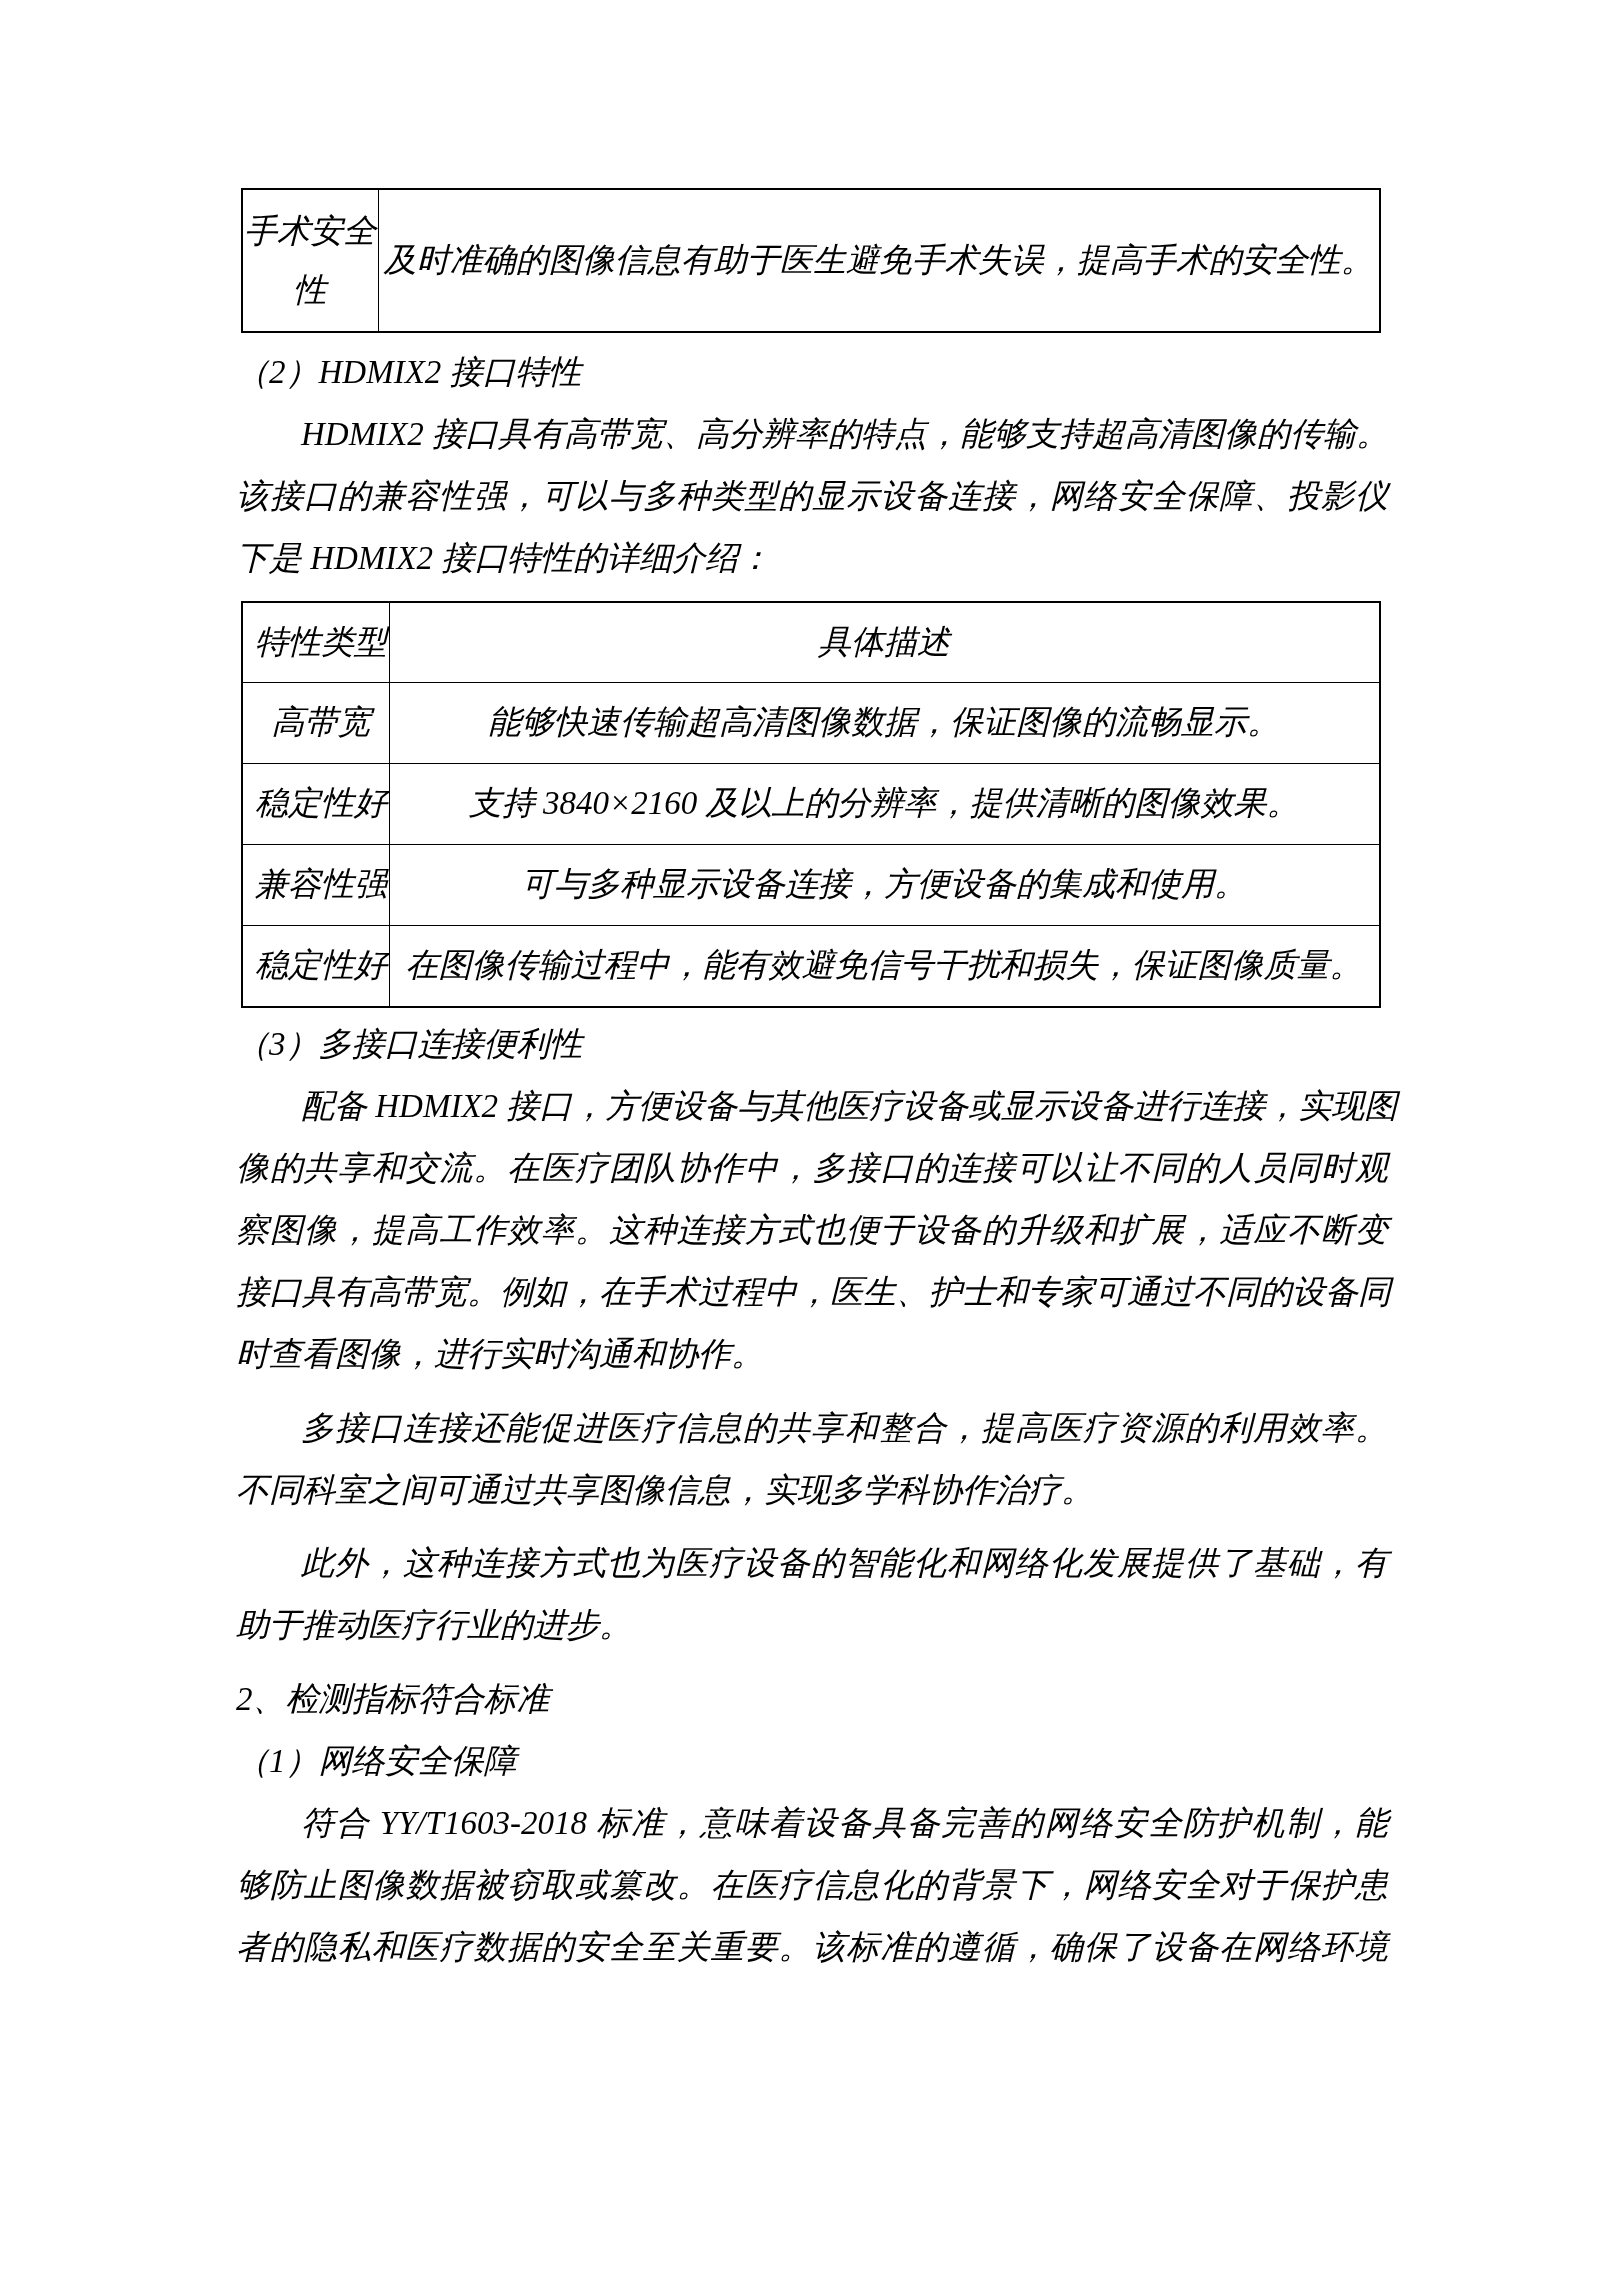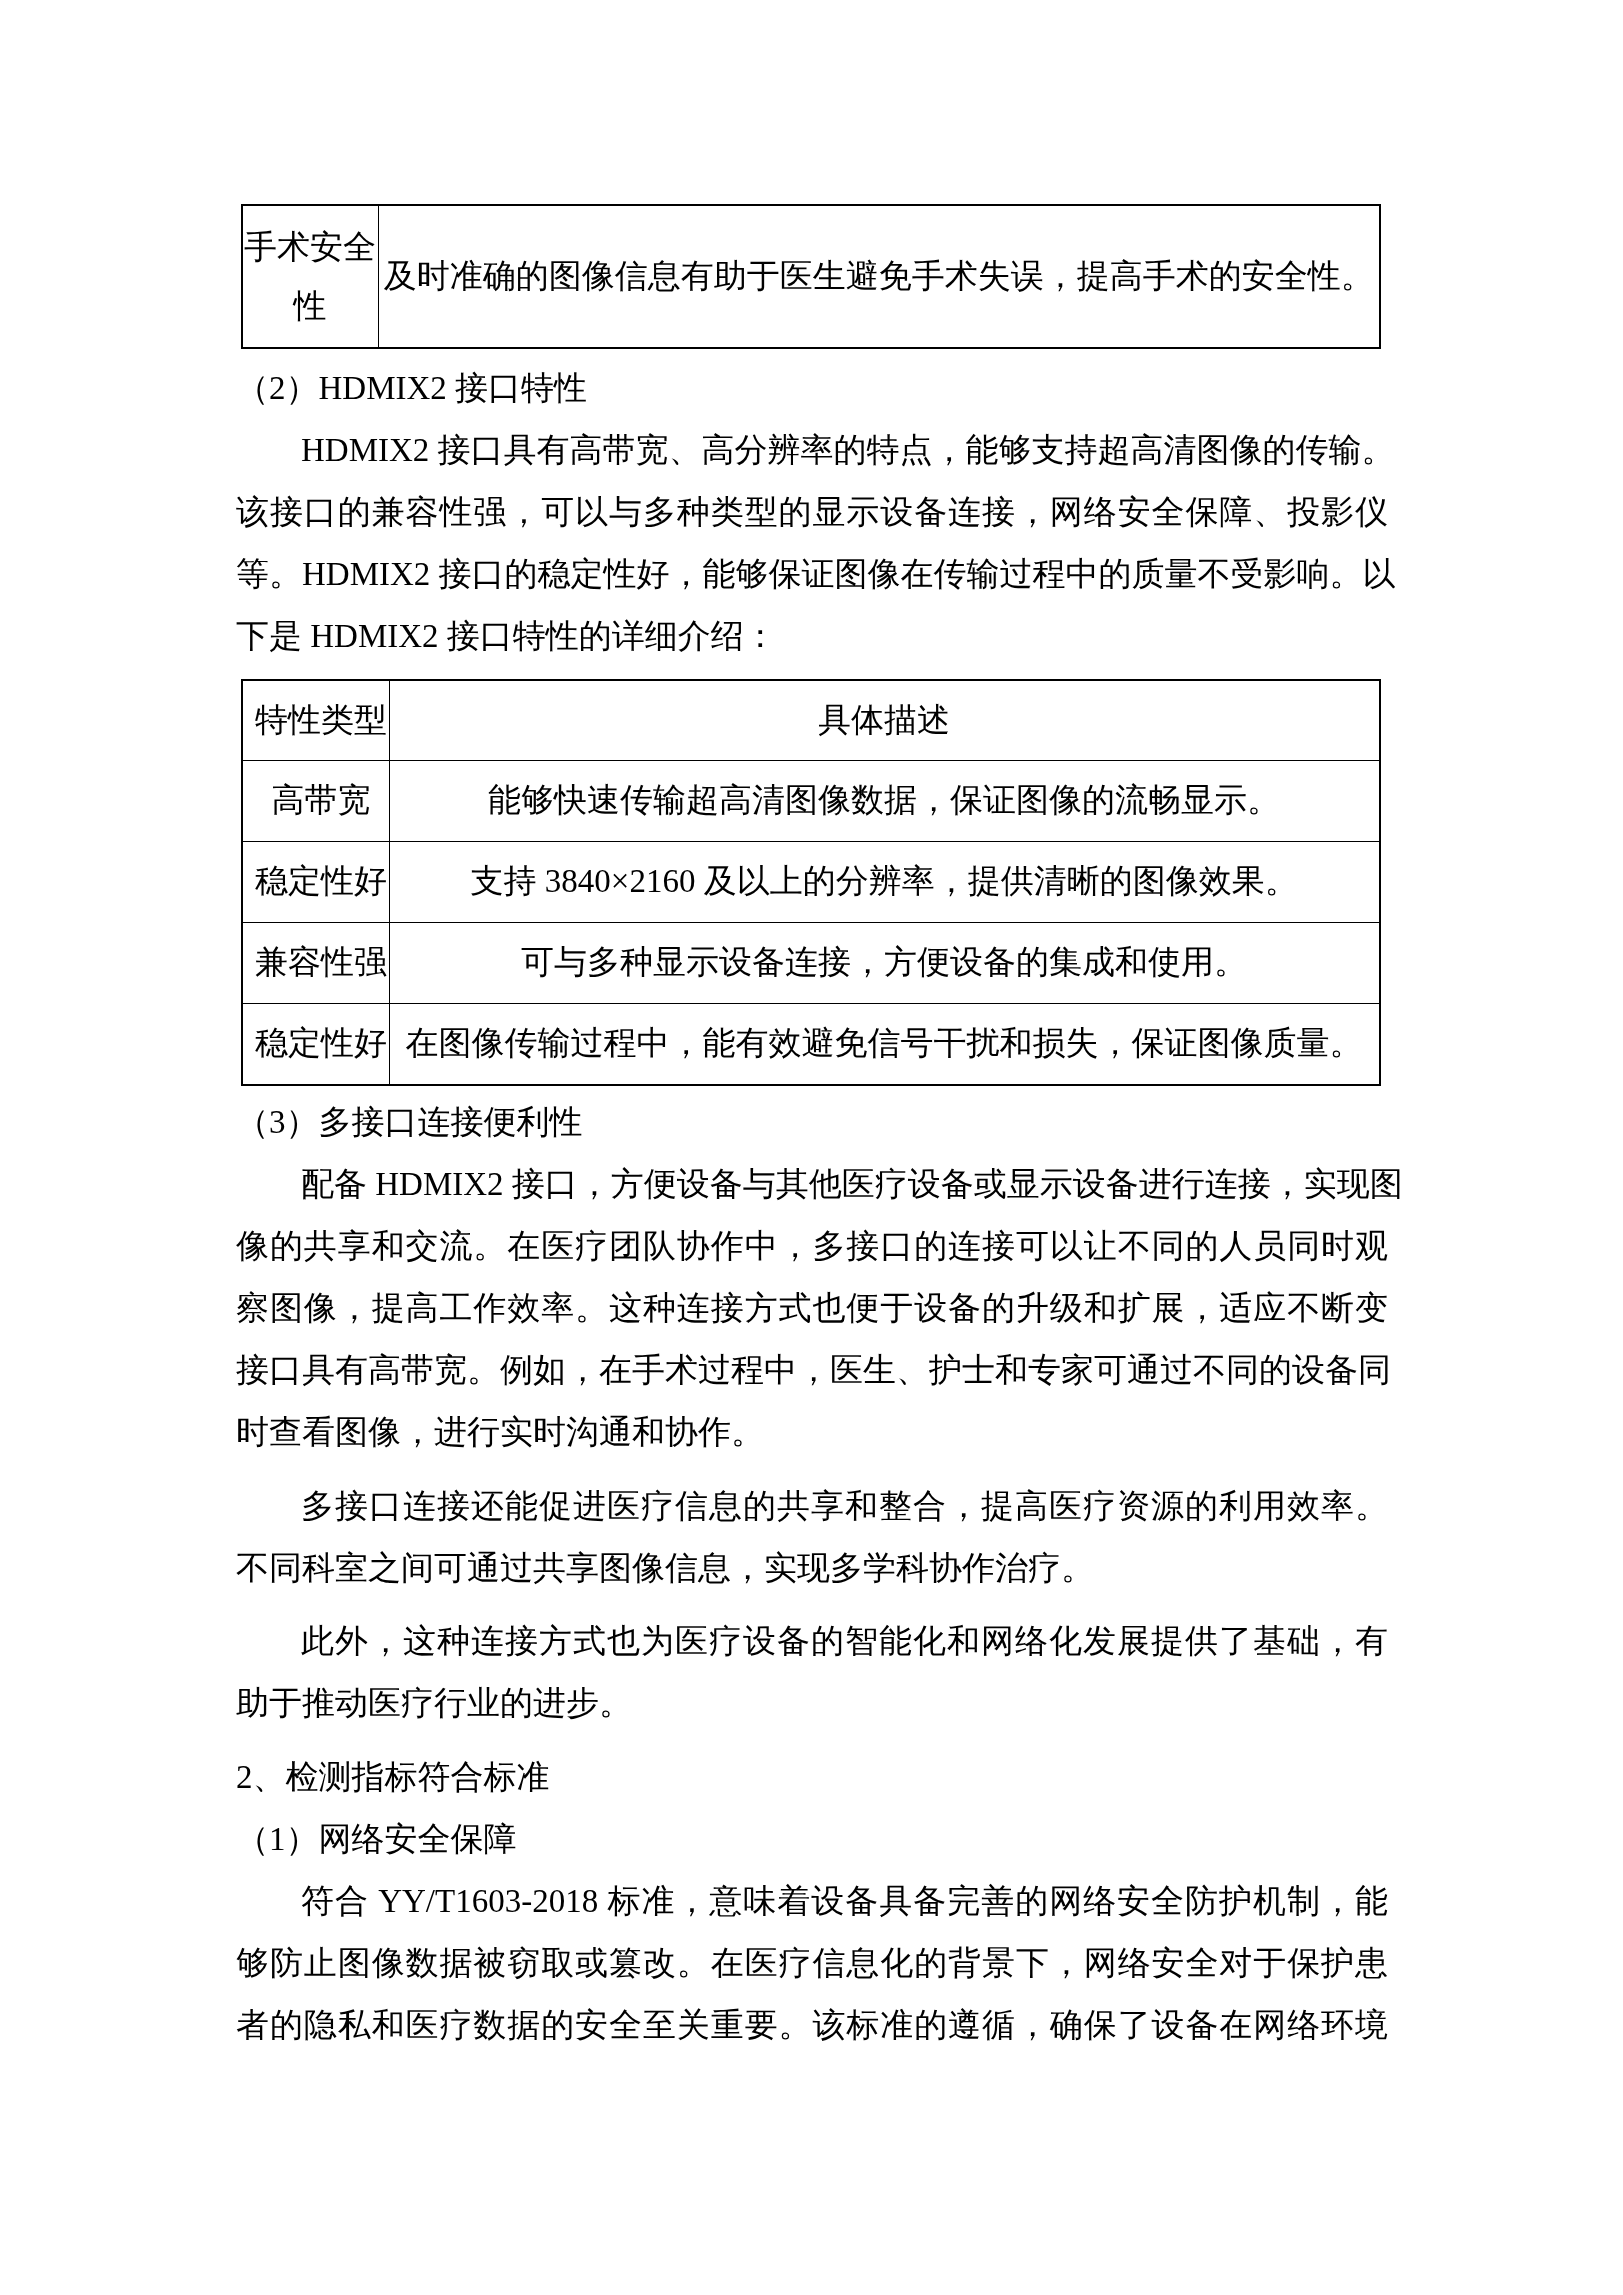--- a/index.html
+++ b/index.html
@@ -10,22 +10,23 @@
     margin: 0 auto;
     background: #ffffff;
     color: #000000;
     font-family: "Liberation Serif", "DejaVu Serif", serif;
     font-size: 33px;
     overflow: hidden;
   }
   .content {
     position: absolute;
     left: 236px;
-    top: 204px;
+    top: 188px;
     width: 1152px;
+    font-style: italic;
   }
   .line {
     height: 62px;
     line-height: 62px;
     text-align: justify;
     text-align-last: justify;
     white-space: nowrap;
   }
   .line.lastline { text-align: left; text-align-last: left; }
   .line.indent { text-indent: 65px; }
@@ -82,21 +83,20 @@
         <div class="t-col1 wrapok">手术安全性</div>
         <div class="t-col2 leftcell">及时准确的图像信息有助于医生避免手术失误，提高手术的安全性。</div>
       </div>
     </div>
 
     <div class="heading" id="heading-hdmix">（2）HDMIX2 接口特性</div>
 
     <div>
       <div class="line indent">HDMIX2 接口具有高带宽、高分辨率的特点，能够支持超高清图像的传输。</div>
       <div class="line">该接口的兼容性强，可以与多种类型的显示设备连接，网络安全保障、投影仪</div>
-      <div class="line">等。HDMIX2 接口的稳定性好，能够保证图像在传输过程中的质量不受影响。以</div>
       <div class="line lastline">下是 HDMIX2 接口特性的详细介绍：</div>
     </div>
 
     <div class="doc-table" id="feature-table">
       <div class="t-row">
         <div class="t-col1">特性类型</div>
         <div class="t-col2">具体描述</div>
       </div>
       <div class="t-row">
         <div class="t-col1">高带宽</div>

